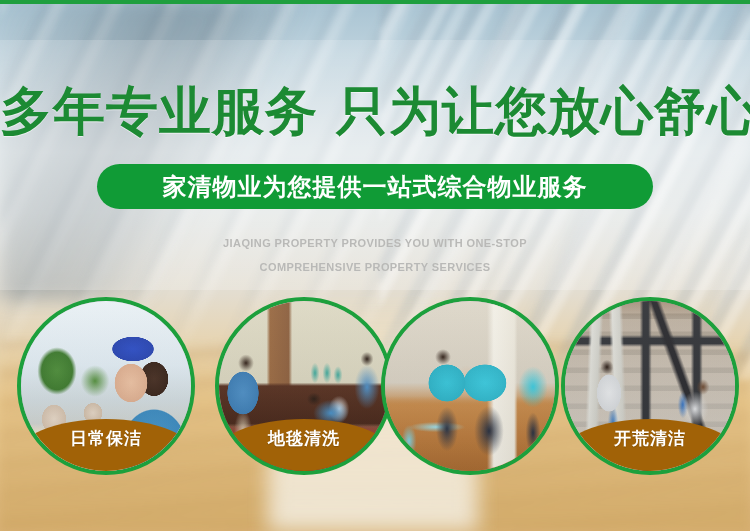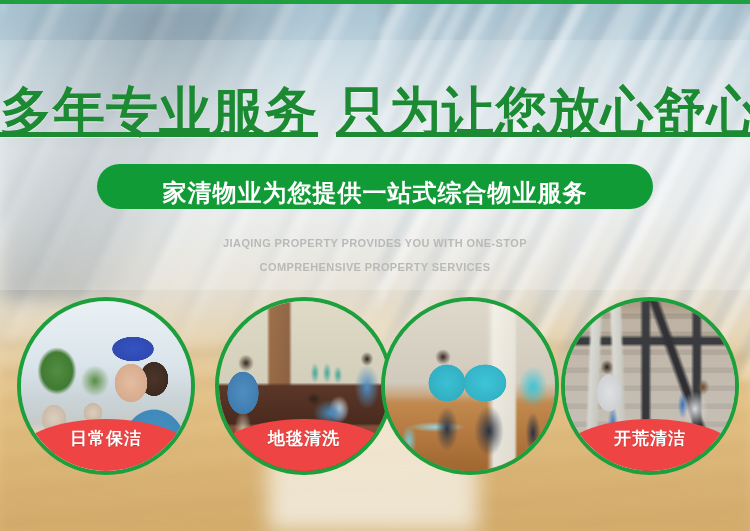--- a/index.html
+++ b/index.html
@@ -126,32 +126,31 @@
     left: 0; top: 80px;
     width: 750px;
     text-align: center;
     font-size: 52px;
     line-height: 62px;
     font-weight: bold;
     color: #1c8a33;
     letter-spacing: 1px;
     white-space: nowrap;
     text-shadow: 0 1px 0 rgba(255,255,255,0.55);
-    text-decoration: underline;
   }
   .headline .gap { display: inline-block; width: 18px; }
 
   .pill {
     position: absolute;
     left: 97px; top: 164px;
     width: 556px; height: 45px;
     border-radius: 23px;
     background: #109b36;
     display: flex;
-    align-items: flex-end;
+    align-items: center;
     justify-content: center;
   }
   .pill-text {
     color: #ffffff;
     font-size: 24px;
     font-weight: bold;
     letter-spacing: 1px;
     white-space: nowrap;
   }
 
@@ -317,21 +316,21 @@
     background: linear-gradient(180deg, rgba(255,255,255,0.04) 0%, rgba(0,0,0,0.05) 100%);
   }
 
   .label-band {
     position: absolute;
     left: -6px;
     bottom: -24px;
     width: 182px;
     height: 76px;
     border-radius: 50%;
-    background: #ef4444;
+    background: #a16207;
     display: flex;
     align-items: flex-start;
     justify-content: center;
   }
   .label-text {
     margin-top: 8px;
     color: #ffffff;
     font-size: 17px;
     font-weight: bold;
     letter-spacing: 1px;

